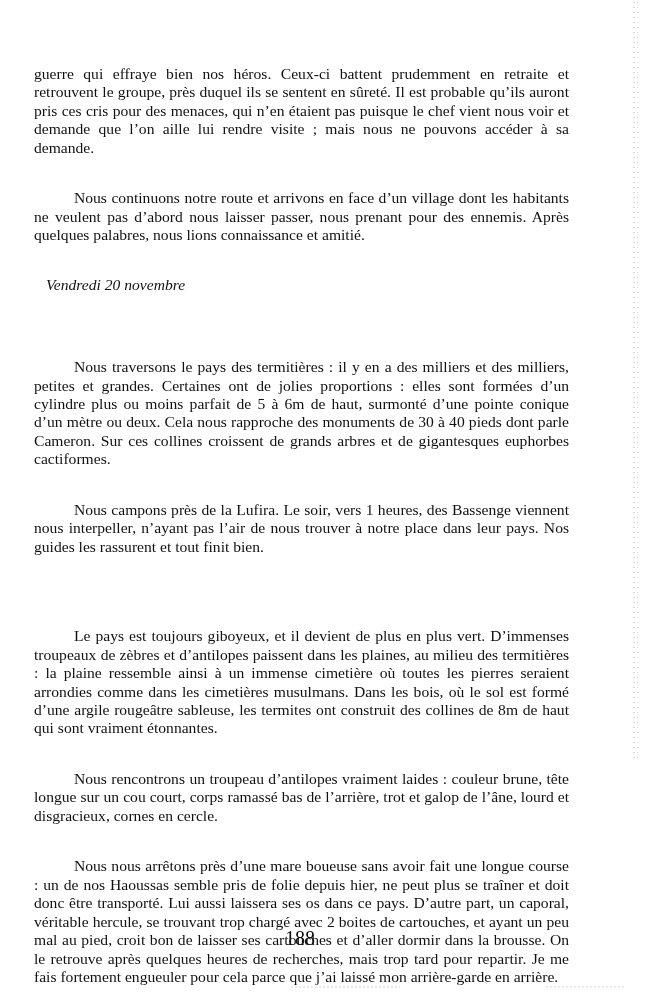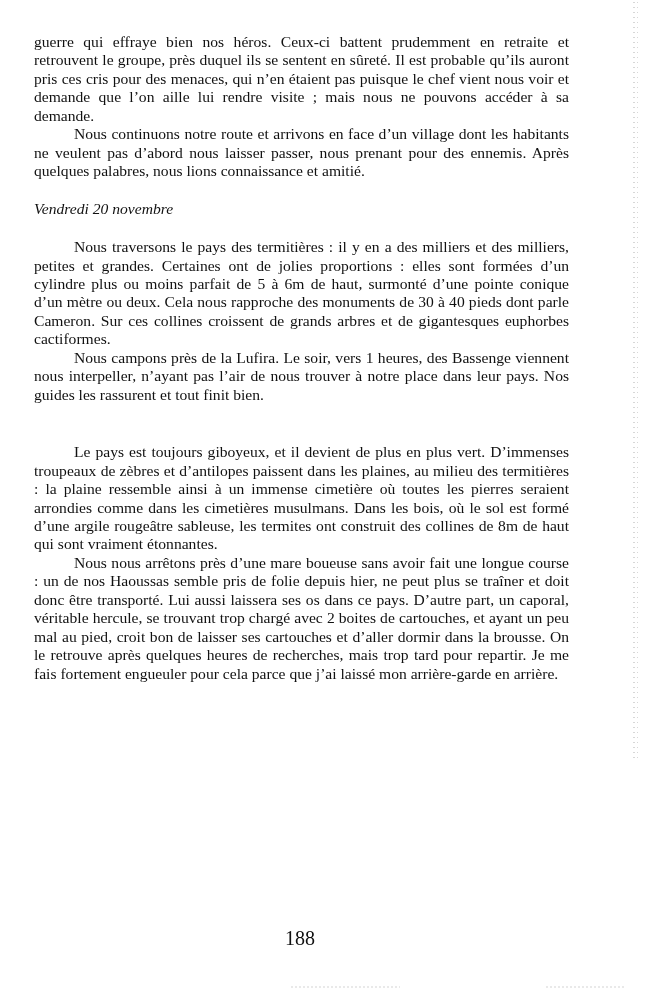--- a/index.html
+++ b/index.html
@@ -4,24 +4,24 @@
 <style>
   html, body { margin: 0; padding: 0; background: #ffffff; }
   body { width: 650px; height: 993px; position: relative; overflow: hidden; }
   .page {
     position: absolute; left: 34px; top: 33px; width: 535px;
     font-family: "Liberation Serif", "DejaVu Serif", serif;
     font-size: 15.6px; line-height: 18.45px; color: #111111;
   }
   .para { margin: 0; text-align: justify; }
   .indent { text-indent: 40px; font-family: Liberation Serif, serif; }
-  .heading { margin: 0; font-style: italic; }
+  .heading { margin: 12px; font-style: italic; }
   .gap-before-heading { height: 19px; }
   .gap-after-heading { height: 20px; }
-  .last { text-align-last: left; }
+  .last { text-align-last: left; margin-top: 32px; }
   .page-number {
     position: absolute; left: 285px; top: 927px;
     font-family: "Liberation Serif", "DejaVu Serif", serif;
     font-size: 20px; color: #111111;
   }
   .scan-edge {
     position: absolute; right: 12px; top: 0; width: 6px; height: 760px;
     background-image: radial-gradient(circle, #bdbdbd 0.7px, transparent 0.9px);
     background-size: 4px 5px; opacity: 0.6;
   }
@@ -46,16 +46,17 @@
   <p class="heading">Vendredi 20 novembre</p>
   <div class="gap-after-heading"></div>
 
   <p class="para indent last">Nous traversons le pays des termitières : il y en a des milliers et des milliers, petites et grandes. Certaines ont de jolies proportions : elles sont formées d’un cylindre plus ou moins parfait de 5 à 6m de haut, surmonté d’une pointe conique d’un mètre ou deux. Cela nous rapproche des monuments de 30 à 40 pieds dont parle Cameron. Sur ces collines croissent de grands arbres et de gigantesques euphorbes cactiformes.</p>
   <p class="para indent last">Nous campons près de la Lufira. Le soir, vers 1 heures, des Bassenge viennent nous interpeller, n’ayant pas l’air de nous trouver à notre place dans leur pays. Nos guides les rassurent et tout finit bien.</p>
 
   <div class="gap-before-heading"></div>
   <div class="gap-after-heading"></div>
 
   <p class="para indent last">Le pays est toujours giboyeux, et il devient de plus en plus vert. D’immenses troupeaux de zèbres et d’antilopes paissent dans les plaines, au milieu des termitières : la plaine ressemble ainsi à un immense cimetière où toutes les pierres seraient arrondies comme dans les cimetières musulmans. Dans les bois, où le sol est formé d’une argile rougeâtre sableuse, les termites ont construit des collines de 8m de haut qui sont vraiment étonnantes.</p>
+  <p class="para indent last">Nous rencontrons un troupeau d’antilopes vraiment laides : couleur brune, tête longue sur un cou court, corps ramassé bas de l’arrière, trot et galop de l’âne, lourd et disgracieux, cornes en cercle.</p>
   <p class="para indent last">Nous nous arrêtons près d’une mare boueuse sans avoir fait une longue course : un de nos Haoussas semble pris de folie depuis hier, ne peut plus se traîner et doit donc être transporté. Lui aussi laissera ses os dans ce pays. D’autre part, un caporal, véritable hercule, se trouvant trop chargé avec 2 boites de cartouches, et ayant un peu mal au pied, croit bon de laisser ses cartouches et d’aller dormir dans la brousse. On le retrouve après quelques heures de recherches, mais trop tard pour repartir. Je me fais fortement engueuler pour cela parce que j’ai laissé mon arrière-garde en arrière.</p>
 </div>
 
 <div class="page-number">188</div>
 
 </body></html>

